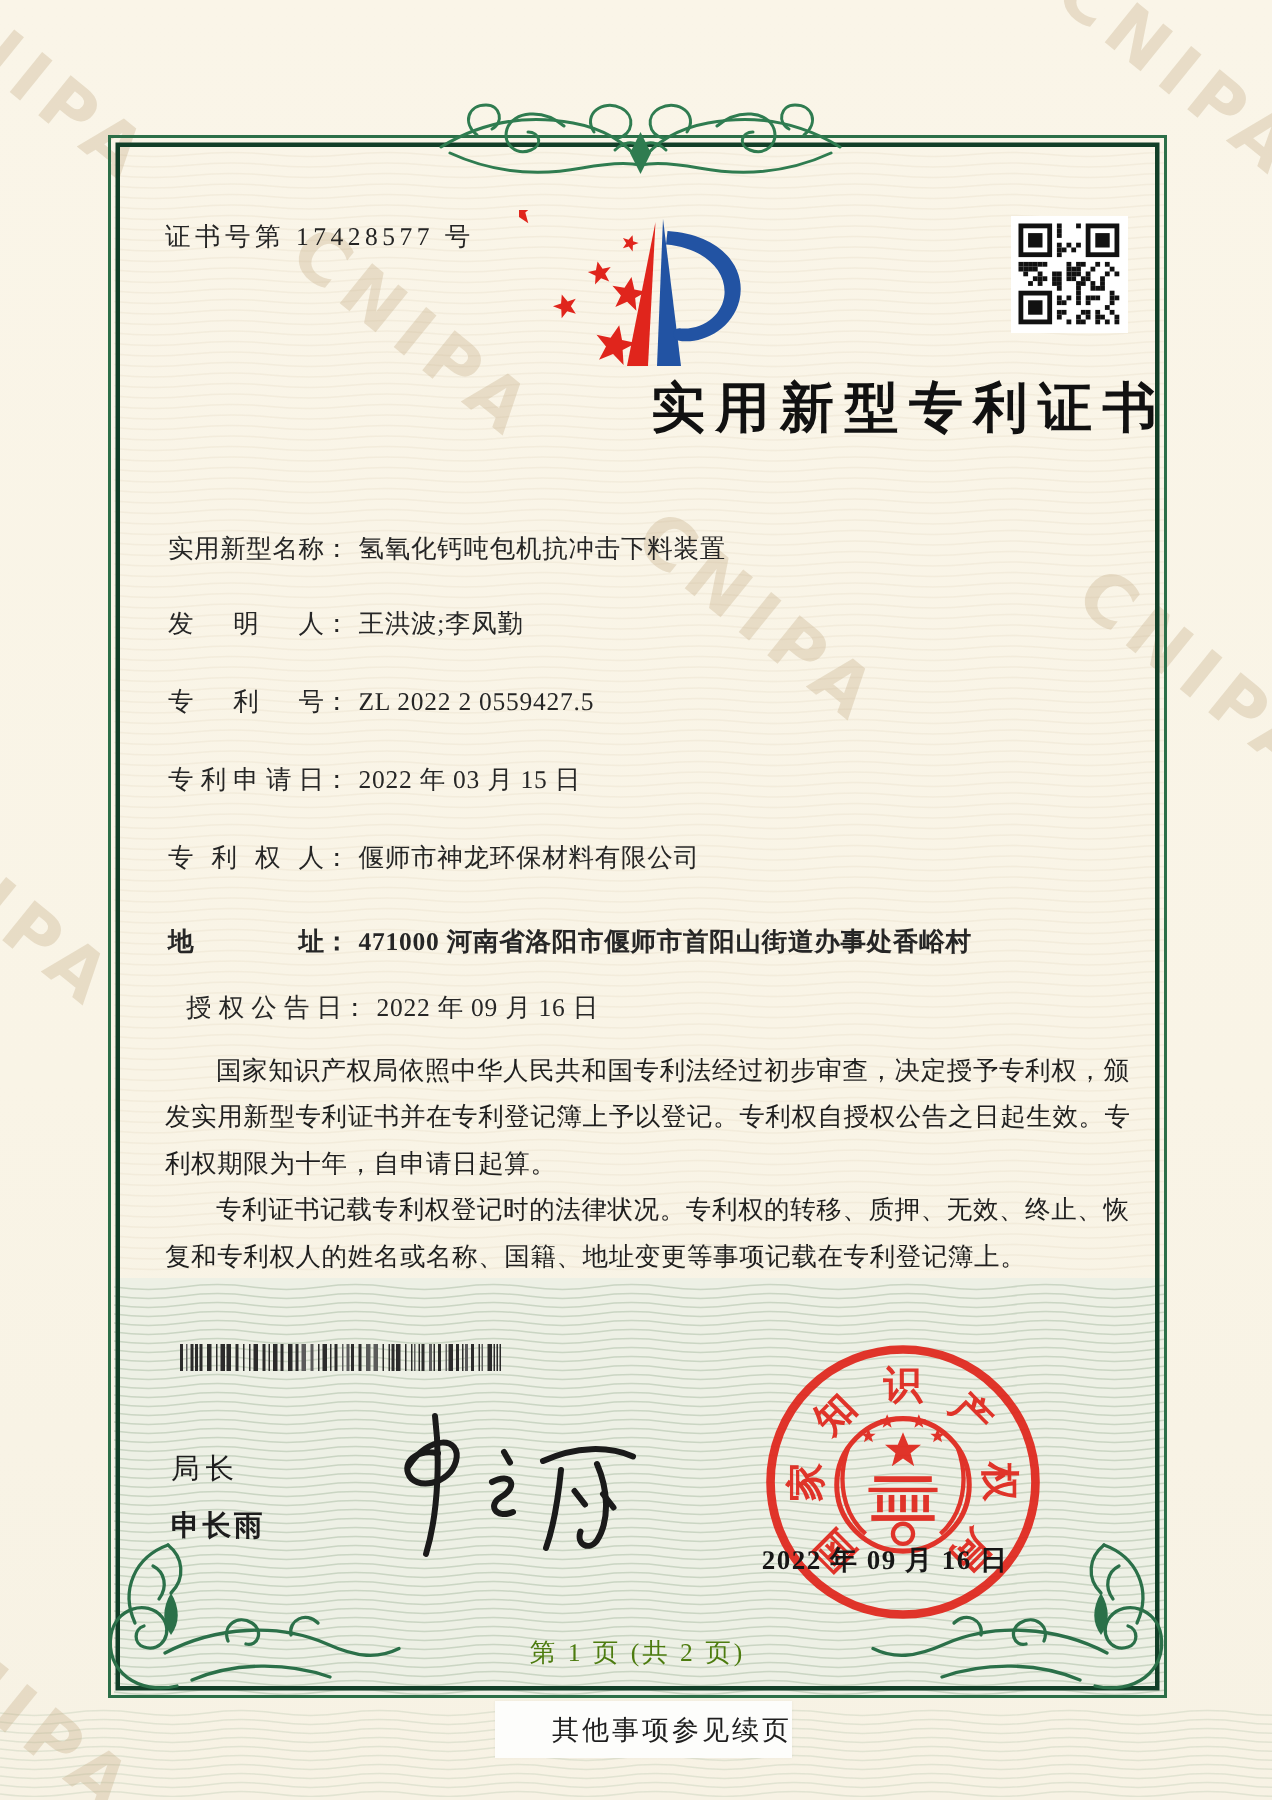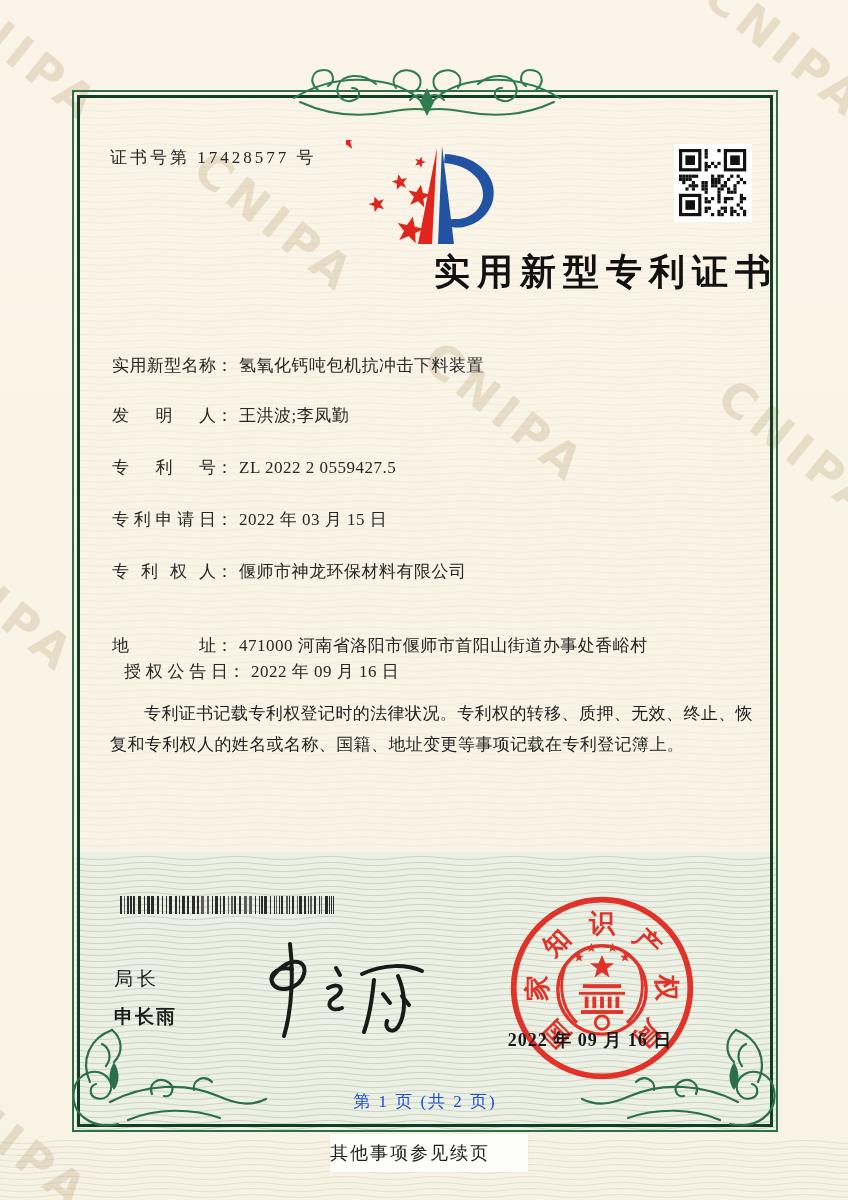--- a/index.html
+++ b/index.html
@@ -47,24 +47,24 @@
   .paras p{margin:0;text-indent:2em;}
   .sig-title{position:absolute;left:114px;top:966px;font-family:"Liberation Sans", sans-serif;
     font-size:19px;color:#1d1d1d;z-index:6;letter-spacing:4px;}
   .sig-name{position:absolute;left:114px;top:1004px;font-family:"Liberation Sans", sans-serif;
     font-size:19px;color:#1d1d1d;z-index:6;letter-spacing:2px;font-weight:bold;}
   .seal-date{
     position:absolute;left:500px;top:1028px;width:180px;text-align:center;z-index:7;
     font-size:18px;color:#161616;letter-spacing:1px;font-weight:bold;
   }
   .page-info{position:absolute;left:72px;top:1090px;width:706px;text-align:center;
-    font-size:17px;color:#1d4ed8;z-index:6;letter-spacing:2px;}
+    font-size:17px;color:#4d7c0f;z-index:6;letter-spacing:2px;}
   .foot-note{
     position:absolute;left:330px;top:1134px;width:198px;height:38px;line-height:38px;
-    background:#fdfdfb;text-align:left;font-size:18px;color:#1e1e1e;z-index:6;
+    background:#fdfdfb;text-align:right;font-size:18px;color:#1e1e1e;z-index:6;
     letter-spacing:2px;box-shadow:0 0 2px rgba(0,0,0,0.05);
   }
   .qr-panel{position:absolute;left:674px;top:144px;width:78px;height:78px;background:#fff;z-index:5;}
   svg{display:block;}
   .z1{z-index:1;} .z4{z-index:4;} .z5{z-index:5;} .z6{z-index:6;}
 </style>
 </head>
 <body>
 
 <svg id="waves-upper" class="abs z1" style="left:76px;top:96px;" width="700" height="752">
@@ -423,29 +423,30 @@
 </div>
 <div class="field-row" style="top:456px;">
   <span class="field-label">专利号</span><span class="colon">：</span><span class="field-value">ZL 2022 2 0559427.5</span>
 </div>
 <div class="field-row" style="top:508px;">
   <span class="field-label">专利申请日</span><span class="colon">：</span><span class="field-value">2022 年 03 月 15 日</span>
 </div>
 <div class="field-row" style="top:560px;">
   <span class="field-label">专利权人</span><span class="colon">：</span><span class="field-value">偃师市神龙环保材料有限公司</span>
 </div>
-<div class="field-row" style="top:634px;">
+<div class="field-row" style="top:616px;font-weight:bold;">
   <span class="field-label">地址</span><span class="colon">：</span><span class="field-value">471000 河南省洛阳市偃师市首阳山街道办事处香峪村</span>
 </div>
 
 <div class="field-row" style="top:660px;margin-left:12px;">
   <span class="field-label">授权公告日</span><span class="colon">：</span><span class="field-value">2022 年 09 月 16 日</span>
 </div>
 
 <div class="paras">
+  <p>国家知识产权局依照中华人民共和国专利法经过初步审查，决定授予专利权，颁发实用新型专利证书并在专利登记簿上予以登记。专利权自授权公告之日起生效。专利权期限为十年，自申请日起算。</p>
   <p>专利证书记载专利权登记时的法律状况。专利权的转移、质押、无效、终止、恢复和专利权人的姓名或名称、国籍、地址变更等事项记载在专利登记簿上。</p>
 </div>
 
 <svg id="barcode" class="abs z6" style="left:120px;top:896px;" width="218" height="18">
     <rect x="0" y="0" width="2" height="18" fill="#2b2b2b"></rect>
     <rect x="4" y="0" width="1" height="18" fill="#5a5a5a"></rect>
     <rect x="7" y="0" width="2" height="18" fill="#2b2b2b"></rect>
     <rect x="10" y="0" width="2" height="18" fill="#2b2b2b"></rect>
     <rect x="13" y="0" width="2" height="18" fill="#2b2b2b"></rect>
     <rect x="18" y="0" width="3" height="18" fill="#2b2b2b"></rect>

